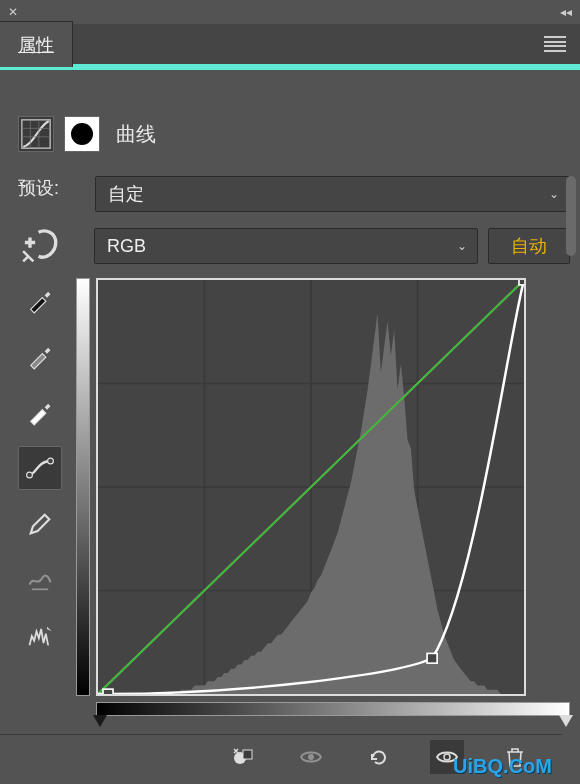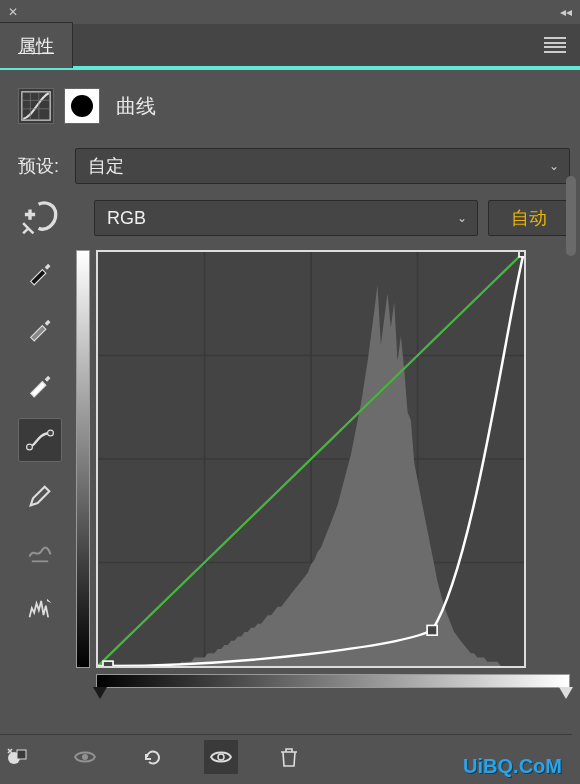--- a/index.html
+++ b/index.html
@@ -26,21 +26,21 @@
     padding: 0 8px;
     background: #535353;
   }
   .close-x { color: #ccc; font-size: 12px; cursor: pointer; }
   .expand-ic { color: #ccc; font-size: 12px; }
   .tabbar {
     height: 46px;
     display: flex;
     align-items: center;
     background: #454545;
-    border-bottom: 4px solid #5eead4;
+    border-bottom: 6px solid #5eead4;
     position: relative;
     text-decoration: underline;
   }
   .tab-active {
     background: #535353;
     padding: 0 18px;
     height: 46px;
     display: flex;
     align-items: center;
     font-size: 18px;
@@ -62,40 +62,40 @@
   }
   .menu-lines span { height: 2px; background: #ccc; }
 
   .content { padding: 18px 10px 10px 18px; position: relative; }
 
   .type-row {
     display: flex;
     align-items: center;
     gap: 10px;
     margin-bottom: 24px;
+    margin-top: 28px;
   }
   .type-icon {
     width: 36px; height: 36px;
     background: #3a3a3a;
     border: 1px solid #666;
     display: flex; align-items: center; justify-content: center;
   }
   .mask-thumb {
     width: 36px; height: 36px;
     background: #fff;
     border: 1px solid #666;
     display: flex; align-items: center; justify-content: center;
   }
   .mask-thumb div { width: 22px; height: 22px; border-radius: 50%; background: #000; }
   .type-label { font-size: 20px; margin-left: 6px; }
 
   .preset-row {
     display: flex;
-    align-items: center;
-    gap: 5px;
+    gap: 25px;
     margin-bottom: 16px;
   }
   .preset-label { font-size: 18px; min-width: 52px; }
   .dropdown {
     flex: 1;
     background: #454545;
     border: 1px solid #2a2a2a;
     border-radius: 2px;
     height: 36px;
     display: flex;
@@ -198,26 +198,26 @@
     width: 10px;
     height: 80px;
     background: #6a6a6a;
     border-radius: 5px;
   }
 
   .bottom-bar {
     position: absolute;
     bottom: 6px;
     left: 0;
-    right: 8px;
+    right: 18px;
     height: 44px;
     border-top: 1px solid #3a3a3a;
     display: flex;
     align-items: center;
-    justify-content: flex-start;
+    justify-content: flex-end;
     gap: 34px;
     padding: 0 30px 0 0;
   }
   .bb-btn {
     width: 34px; height: 34px;
     display: flex; align-items: center; justify-content: center;
     cursor: pointer;
   }
   .bb-btn.active { background: #3a3a3a; }
   .bb-btn.dim { opacity: .45; }

